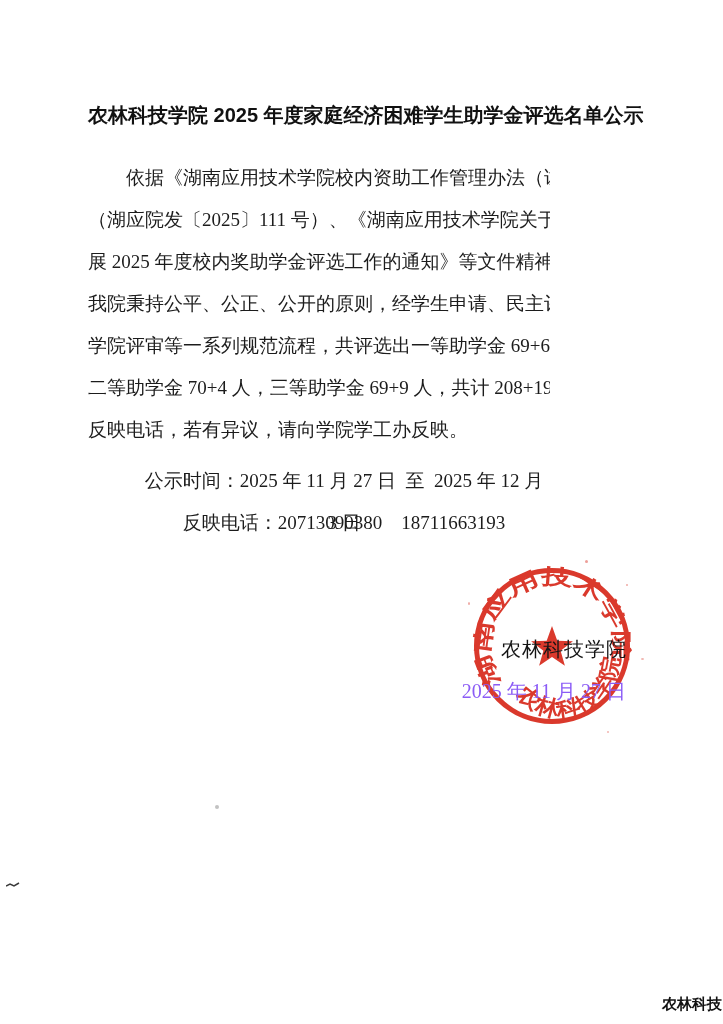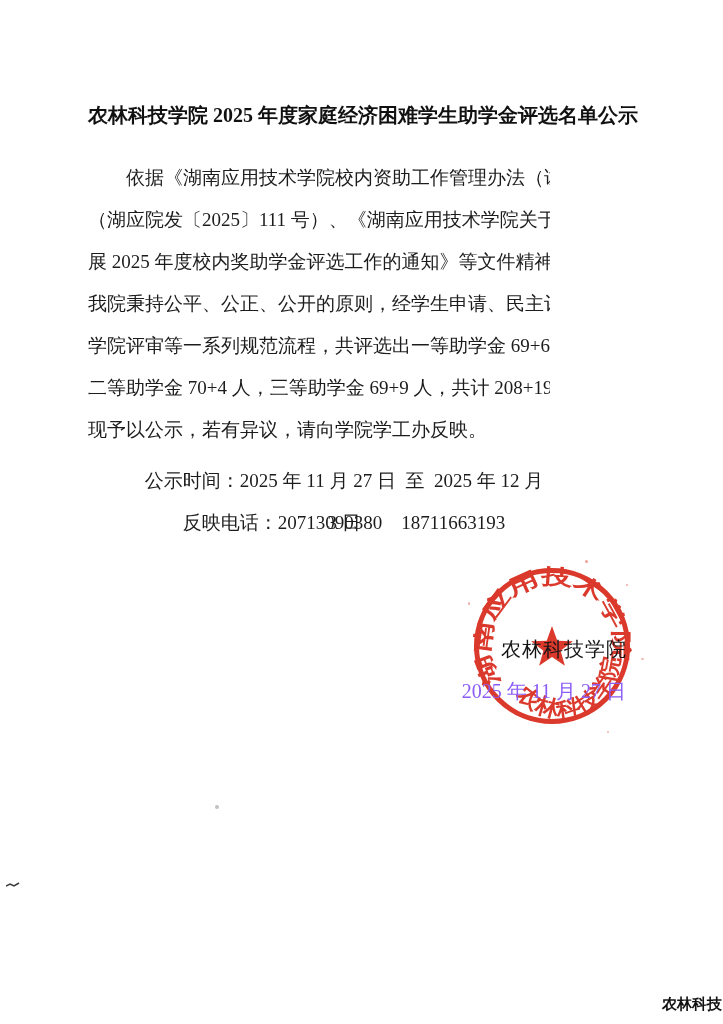--- a/index.html
+++ b/index.html
@@ -12,21 +12,21 @@
     overflow: hidden;
     font-family: "Liberation Serif", "DejaVu Serif", serif;
     color: #1c1c1c;
   }
   .doc-title {
     position: absolute;
     left: 88px;
     top: 101px;
     width: 462px;
     text-align: center;
-    font-family: Liberation Serif, serif;
+    font-family: Liberation Sans, sans-serif;
     font-weight: bold;
     font-size: 20px;
     line-height: 28px;
     color: #111111;
     white-space: nowrap;
   }
   .doc-body {
     position: absolute;
     left: 88px;
     top: 157px;
@@ -124,21 +124,21 @@
 
   <div class="doc-title">农林科技学院 2025 年度家庭经济困难学生助学金评选名单公示</div>
 
   <div class="doc-body">
     <div class="line first">依据《湖南应用技术学院校内资助工作管理办法（试行）》</div>
     <div class="line">（湖应院发〔2025〕111 号）、《湖南应用技术学院关于开</div>
     <div class="line">展 2025 年度校内奖助学金评选工作的通知》等文件精神，</div>
     <div class="line">我院秉持公平、公正、公开的原则，经学生申请、民主评议、</div>
     <div class="line">学院评审等一系列规范流程，共评选出一等助学金 69+6 人，</div>
     <div class="line">二等助学金 70+4 人，三等助学金 69+9 人，共计 208+19 人。</div>
-    <div class="line last">现予以公示，若有异议，请向学院学工办反映。</div>
+    <div class="line last">反映电话，若有异议，请向学院学工办反映。</div>
   </div>
 
   <div class="doc-info">
     <div class="info-line">公示时间：2025 年 11 月 27 日  至  2025 年 12 月 3 日</div>
     <div class="info-line">反映电话：20713090380    18711663193</div>
   </div>
 
   <div class="sig-name">农林科技学院</div>
 
   <div class="sig-date">2025 年 11 月 27 日</div>

